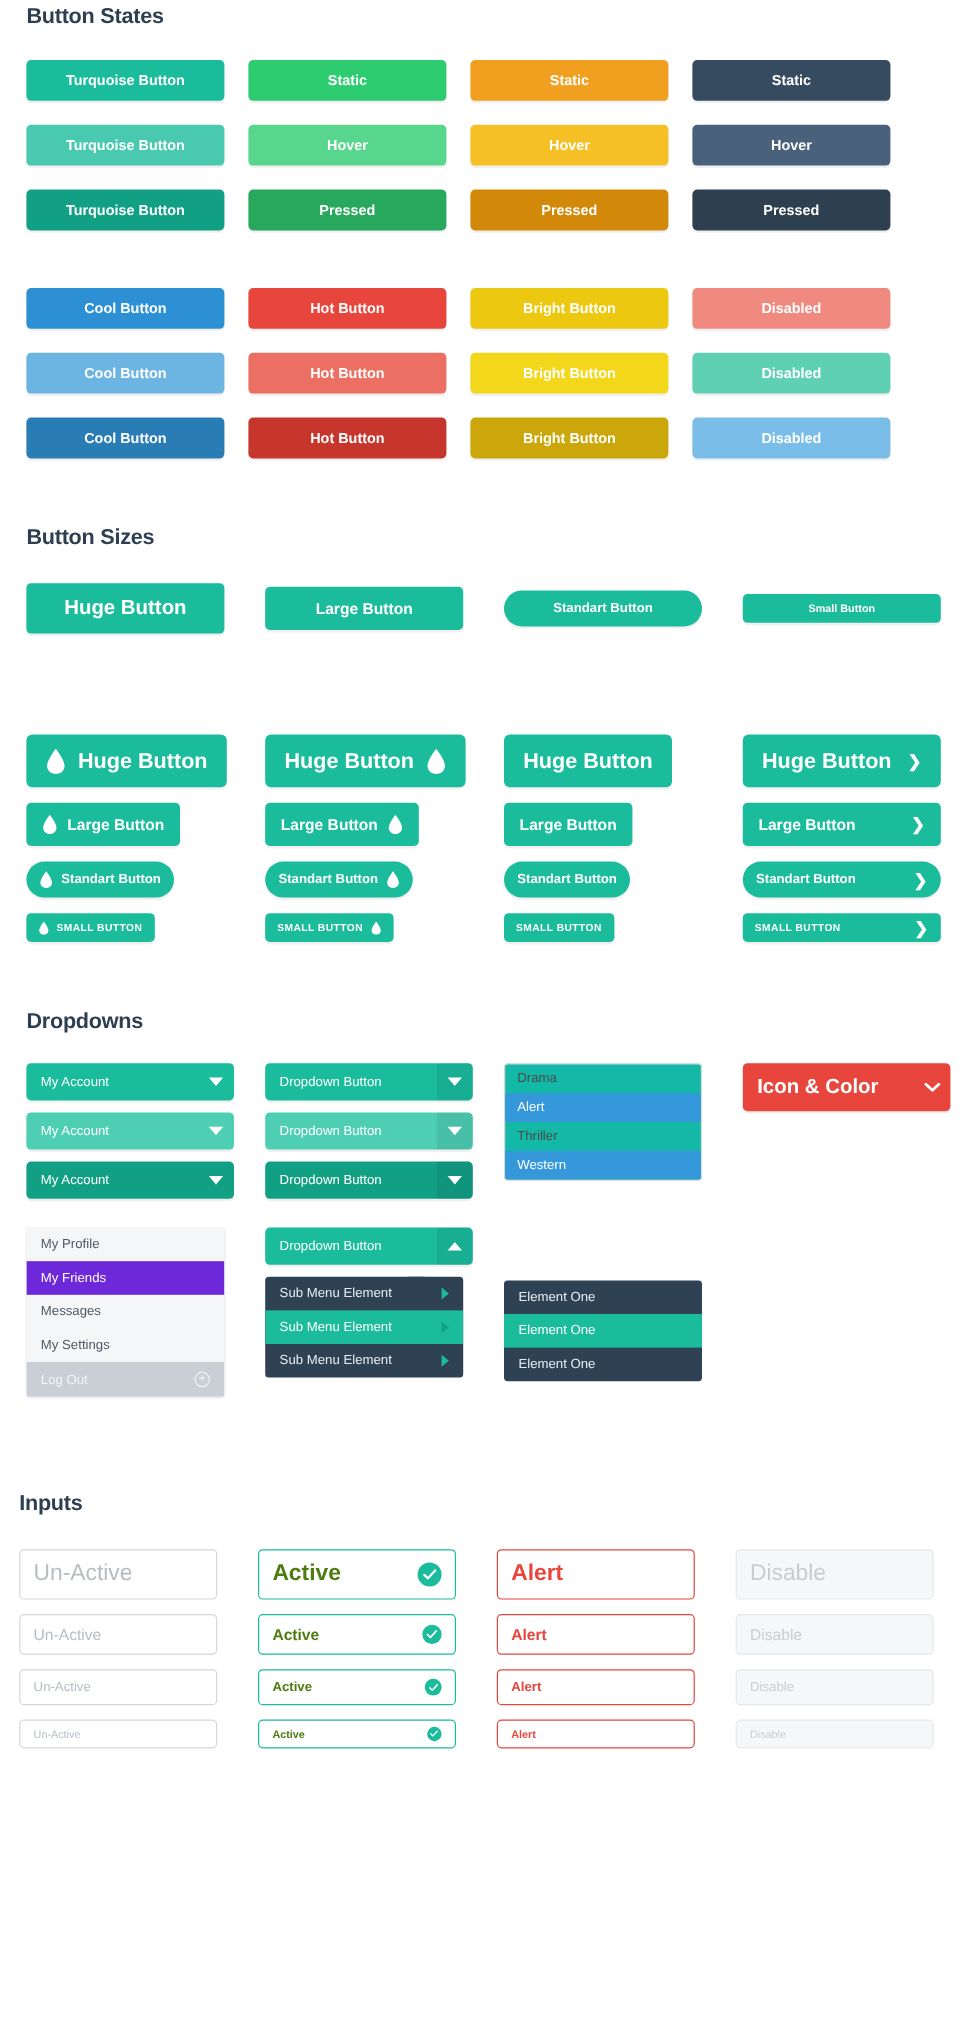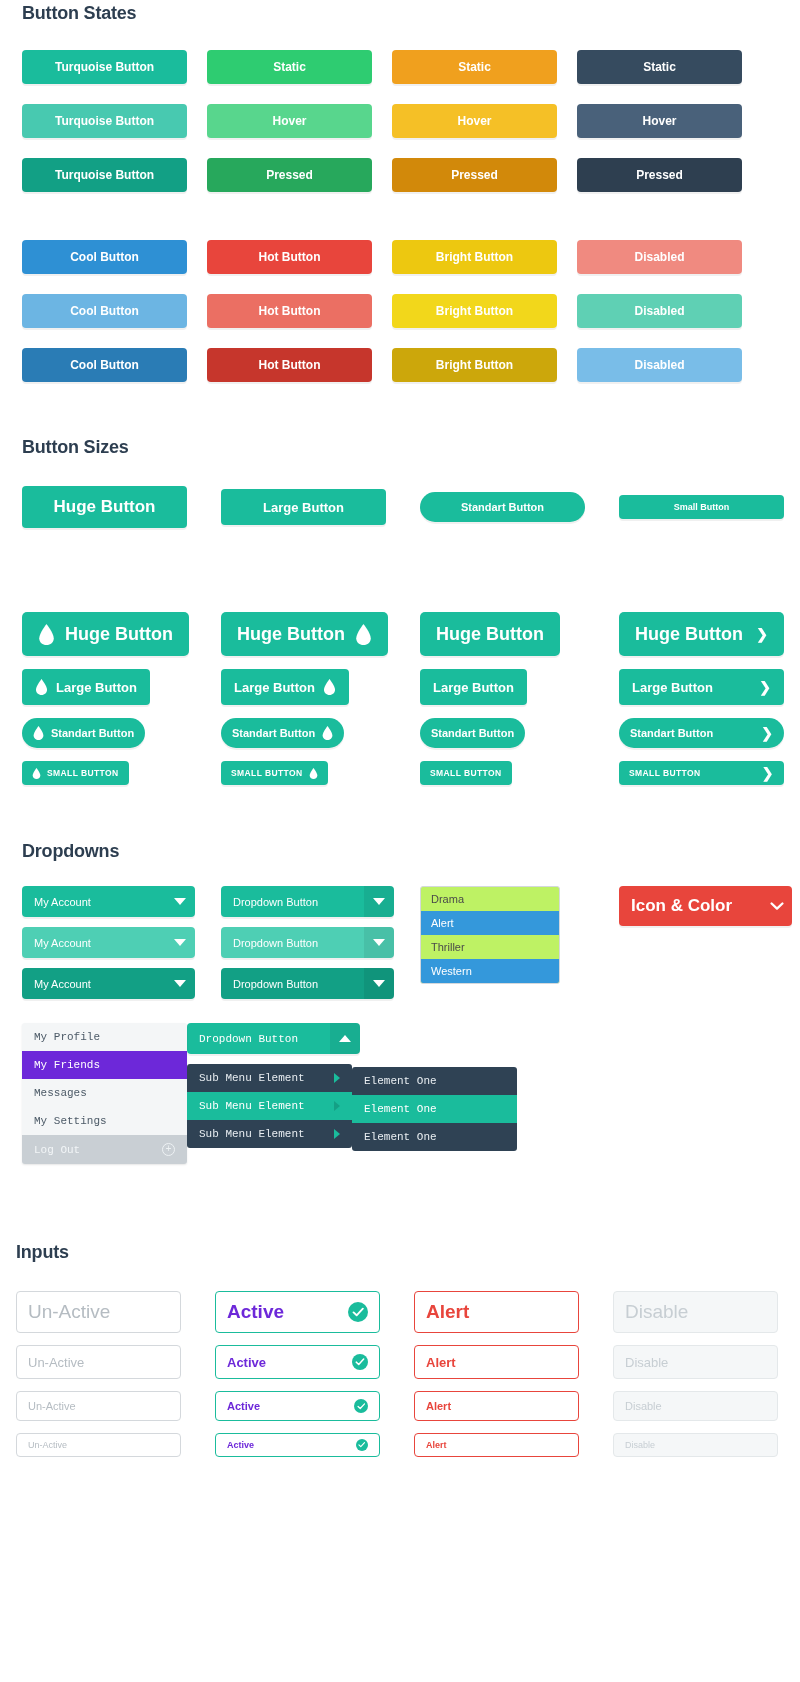--- a/index.html
+++ b/index.html
@@ -88,22 +88,22 @@
   }
   .dd .lbl { font-weight: normal; }
   .dd .caret { width: 30px; display:flex; align-items:center; justify-content:center; }
   .dd.split .caret { background: rgba(0,0,0,0.07); align-self: stretch; border-radius: 0 4px 4px 0; }
   .tri-down { width:0;height:0;border-left:6px solid transparent;border-right:6px solid transparent;border-top:7px solid #fff; }
   .tri-up   { width:0;height:0;border-left:6px solid transparent;border-right:6px solid transparent;border-bottom:7px solid #fff; }
   .tri-right{ width:0;height:0;border-top:5px solid transparent;border-bottom:5px solid transparent;border-left:6px solid #1abc9c; }
 
   
   .select-list {
-    width: 140px; border: 1px solid #d4d8dc; border-radius: 3px;
-    background: #bef264; overflow: hidden; font-size: 11px; color: #4a4a4a;
+    width: 165px; border: 1px solid #d4d8dc; border-radius: 3px;
+    background: #14b8a6; overflow: hidden; font-size: 11px; color: #4a4a4a;
   }
   .select-list .opt { padding: 6px 10px; }
   .select-list .opt.sel { background: #3498db; color: #fff; }
 
   
   .menu-light { width: 165px; background: #f4f6f7; border-radius: 3px; overflow: hidden; position: relative; box-shadow:0 1px 2px rgba(0,0,0,.10); }
   .menu-light .mi { padding: 8px 12px; font-size: 11px; color: #4c5a67; }
   .menu-light .mi.active { background: #6d28d9; color: #fff; }
   .menu-light .mi.logout { background: #c9cfd4; color:#f2f5f7; display:flex; align-items:center; justify-content:space-between; }
   .menu-light .mi.logout .plus {
@@ -122,21 +122,21 @@
   }
 
   
   .inputs-grid { display: grid; grid-template-columns: repeat(4,165px); column-gap: 34px; row-gap: 12px; }
   .inp {
     display:flex; align-items:center; justify-content:space-between;
     border: 1px solid #d4d8dc; border-radius: 4px; background:#fff;
     padding: 0 11px; color: #b5bcc2; font-weight: normal;
   }
   .inp .txt { white-space: nowrap; }
-  .inp.active { border-color: #1abc9c; color:#6d28d9; font-weight: bold; }
+  .inp.active { border-color: #1abc9c; color:#4d7c0f; font-weight: bold; }
   .inp.alert  { border-color: #e8453c; color:#e8453c; font-weight: bold; }
   .inp.disable{ border-color:#e4e8ea; background:#f5f7f8; color:#c7ced3; }
   .check {
     border-radius: 50%; background:#1abc9c; color:#fff;
     display:flex; align-items:center; justify-content:center; flex:none;
   }
   .check svg { display:block; }
   .h-huge { height: 42px; font-size: 19px; }
   .h-large { height: 34px; font-size: 13px; }
   .h-standart { height: 30px; font-size: 11px; }
@@ -437,21 +437,21 @@
           <span class="lbl" style="font-weight:bold;">Icon &amp; Color</span>
           <span class="caret">
             <svg width="14" height="9" viewBox="0 0 14 9">
                 <path d="M1.6 1.5 L7 6.6 L12.4 1.5" stroke="#fff" stroke-width="2.3" fill="none" stroke-linecap="round" stroke-linejoin="round"></path>
               </svg>
           </span>
         </div>
       </div>
     </div>
 
-    <div style="display:grid;grid-template-columns:repeat(4,165px);margin-top:14px;align-items:start;font-family:Liberation Mono, monospace;">
+    <div style="display:grid;grid-template-columns:repeat(4,165px);column-gap:34px;margin-top:14px;align-items:start;">
       <div class="menu-light" id="account-menu">
           <div class="mi"><span>My Profile</span></div>
           <div class="mi active"><span>My Friends</span></div>
           <div class="mi"><span>Messages</span></div>
           <div class="mi"><span>My Settings</span></div>
           <div class="mi logout">
             <span>Log Out</span>
             <span class="plus">+</span>
           </div>
         </div>

